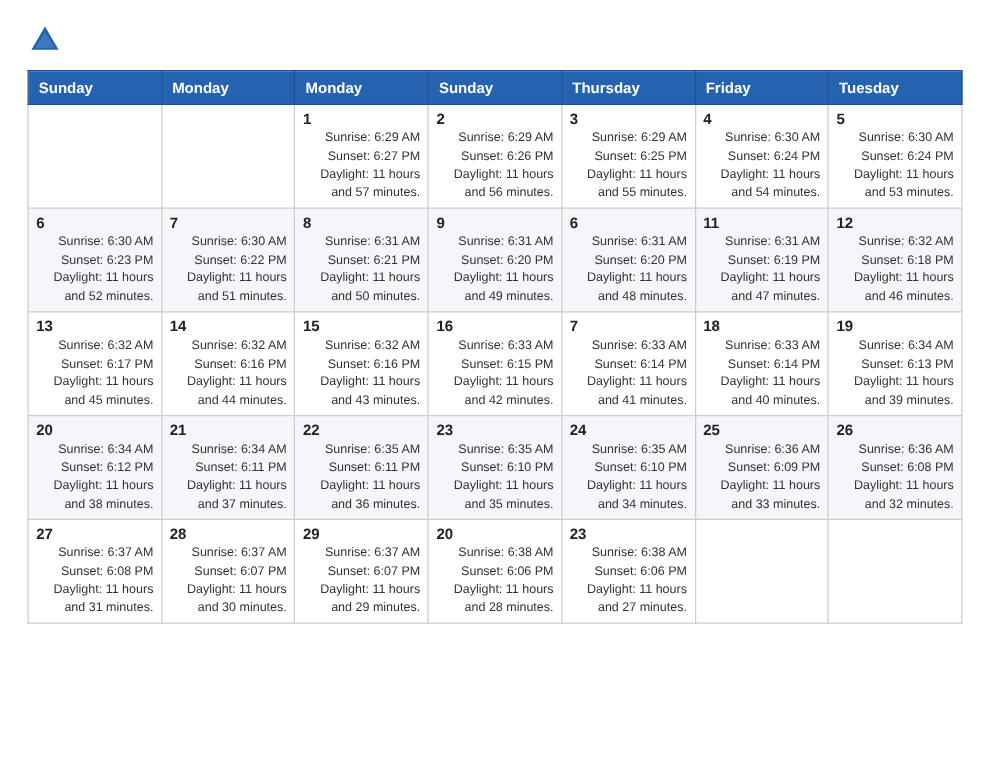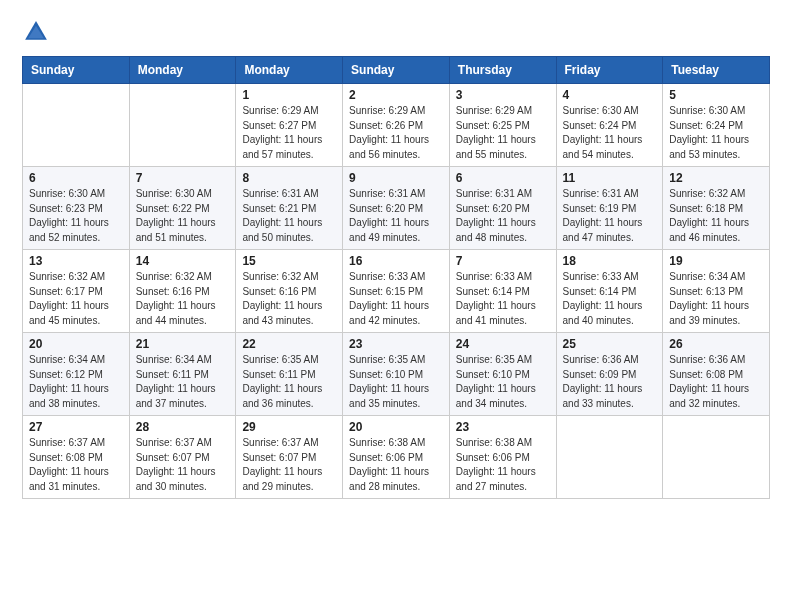--- a/index.html
+++ b/index.html
@@ -83,20 +83,21 @@
     .day-number {
       font-weight: bold;
       font-size: 12px;
       color: #222;
       margin-bottom: 2px;
     }
     .day-info {
       font-size: 10px;
       color: #333;
       line-height: 1.45;
+      text-align: right;
     }
     .empty-cell {
       background: #fff !important;
     }
   </style>
 </head>
 <body>
 
 <div class="page">
   <div class="header">

